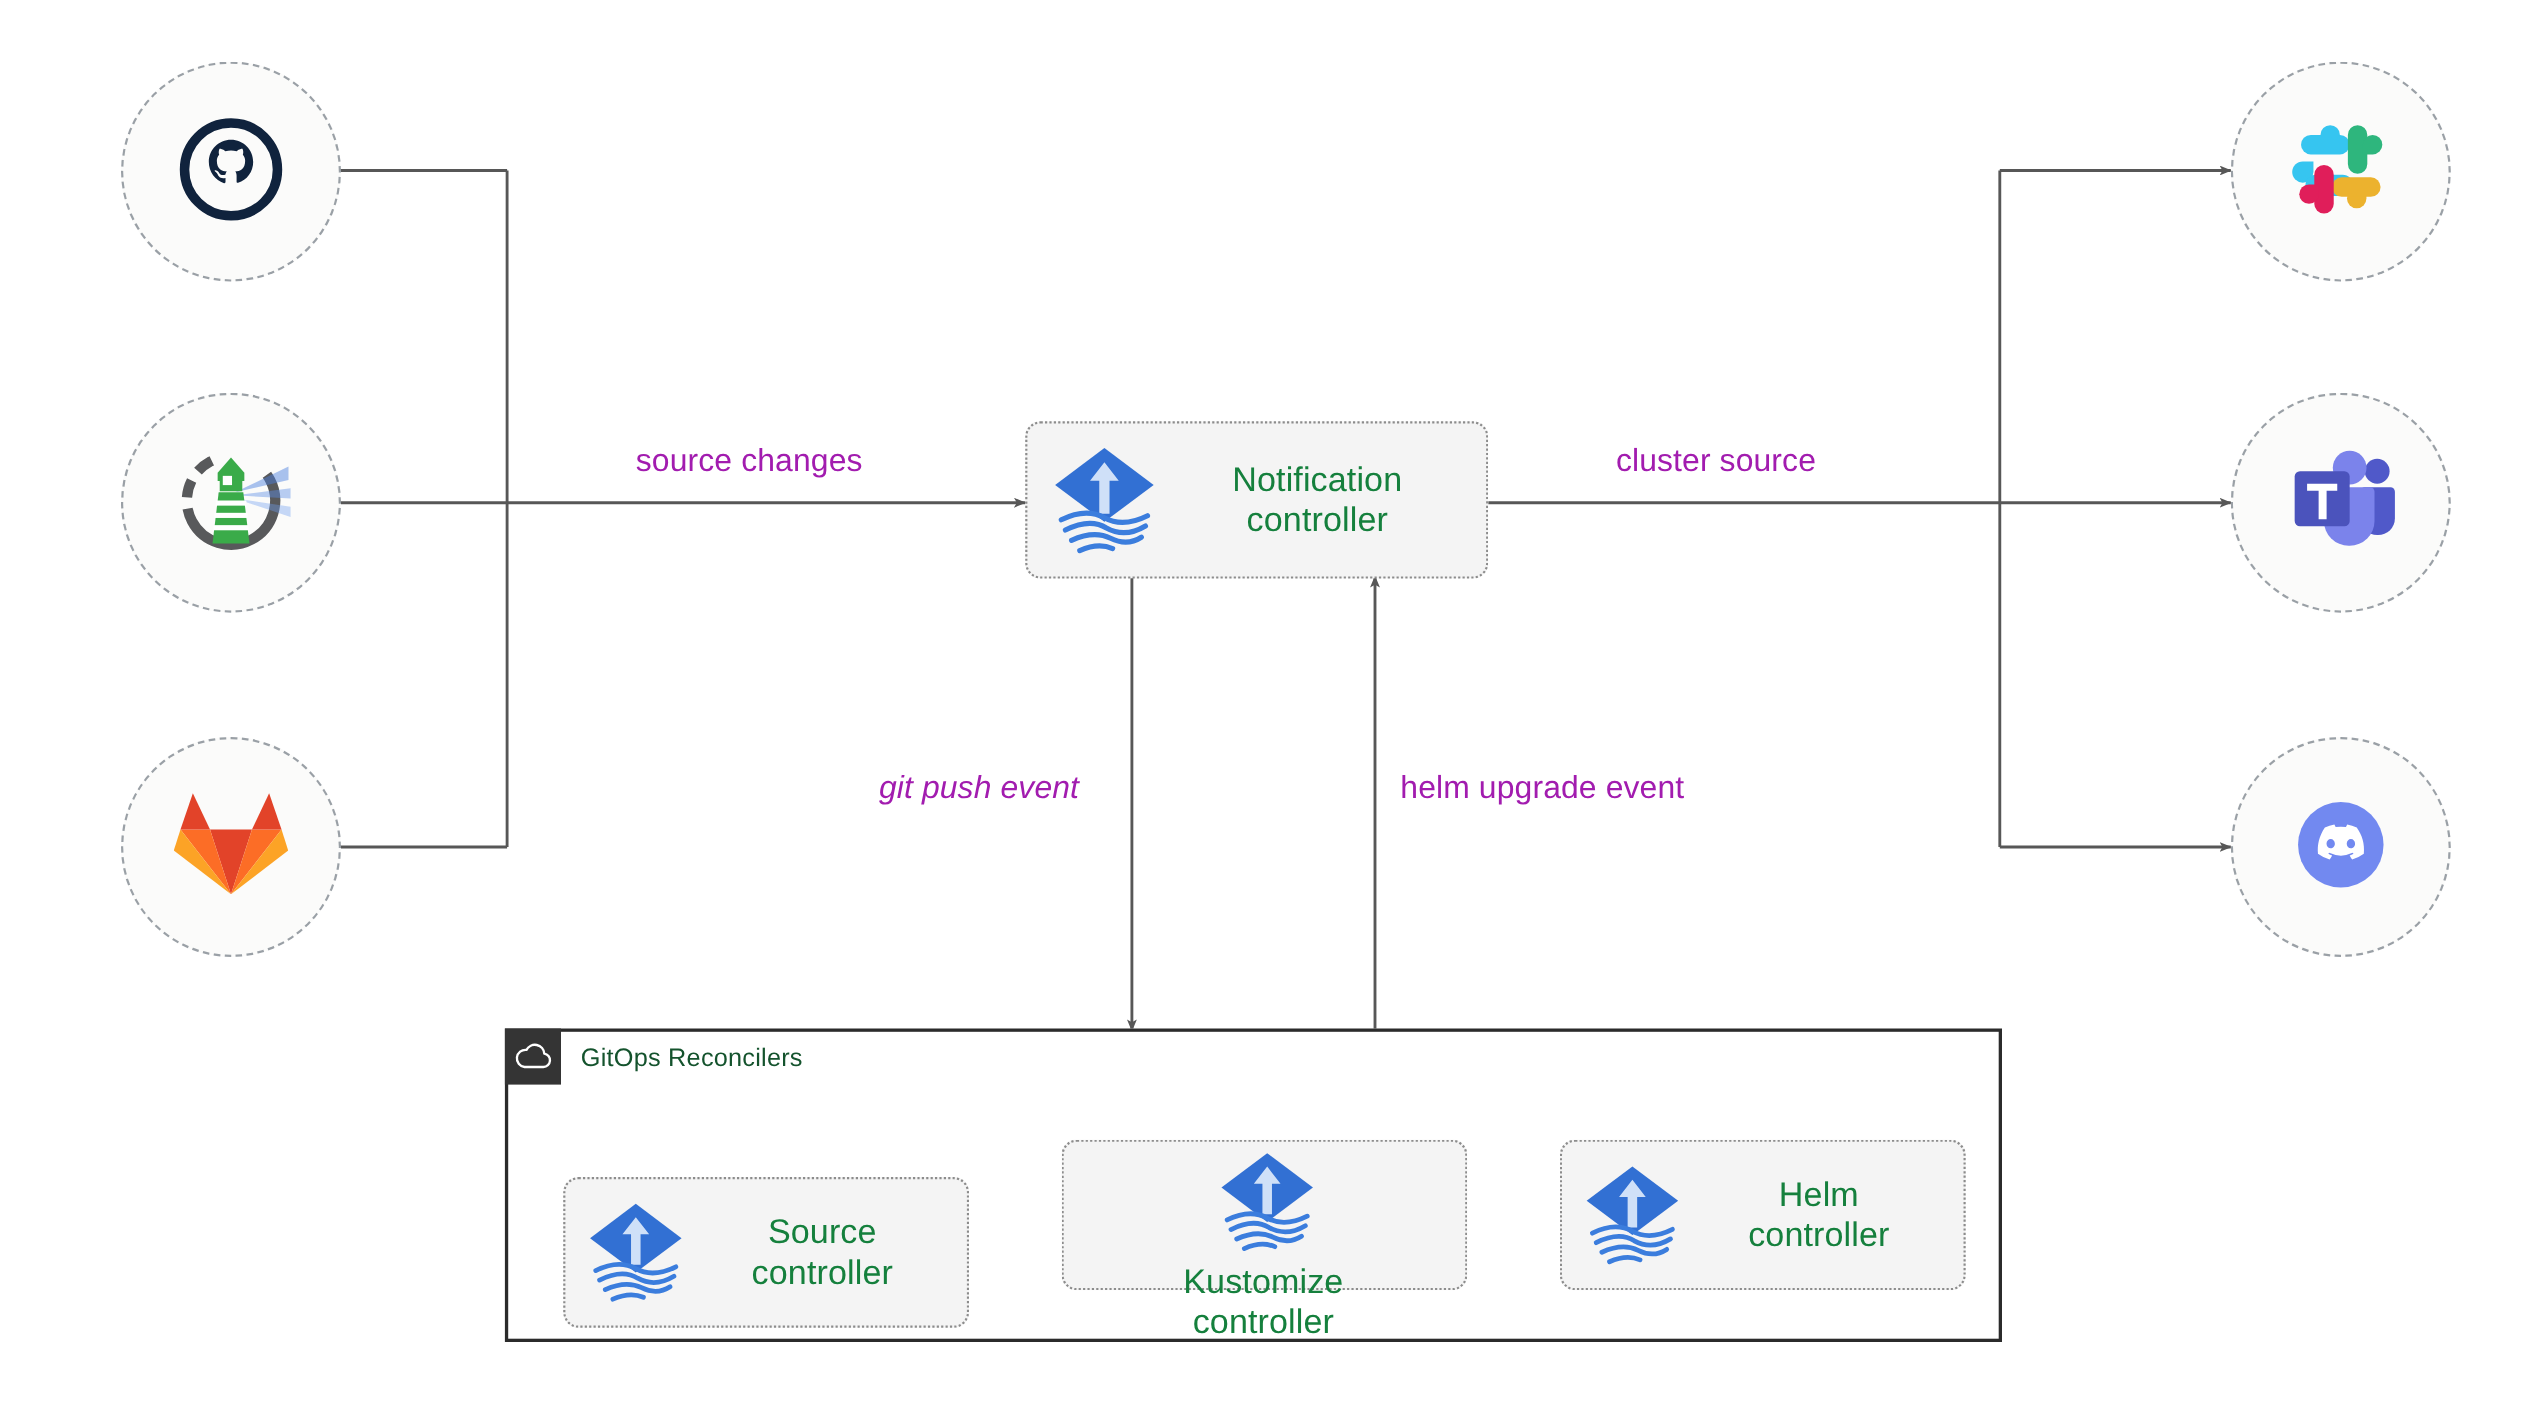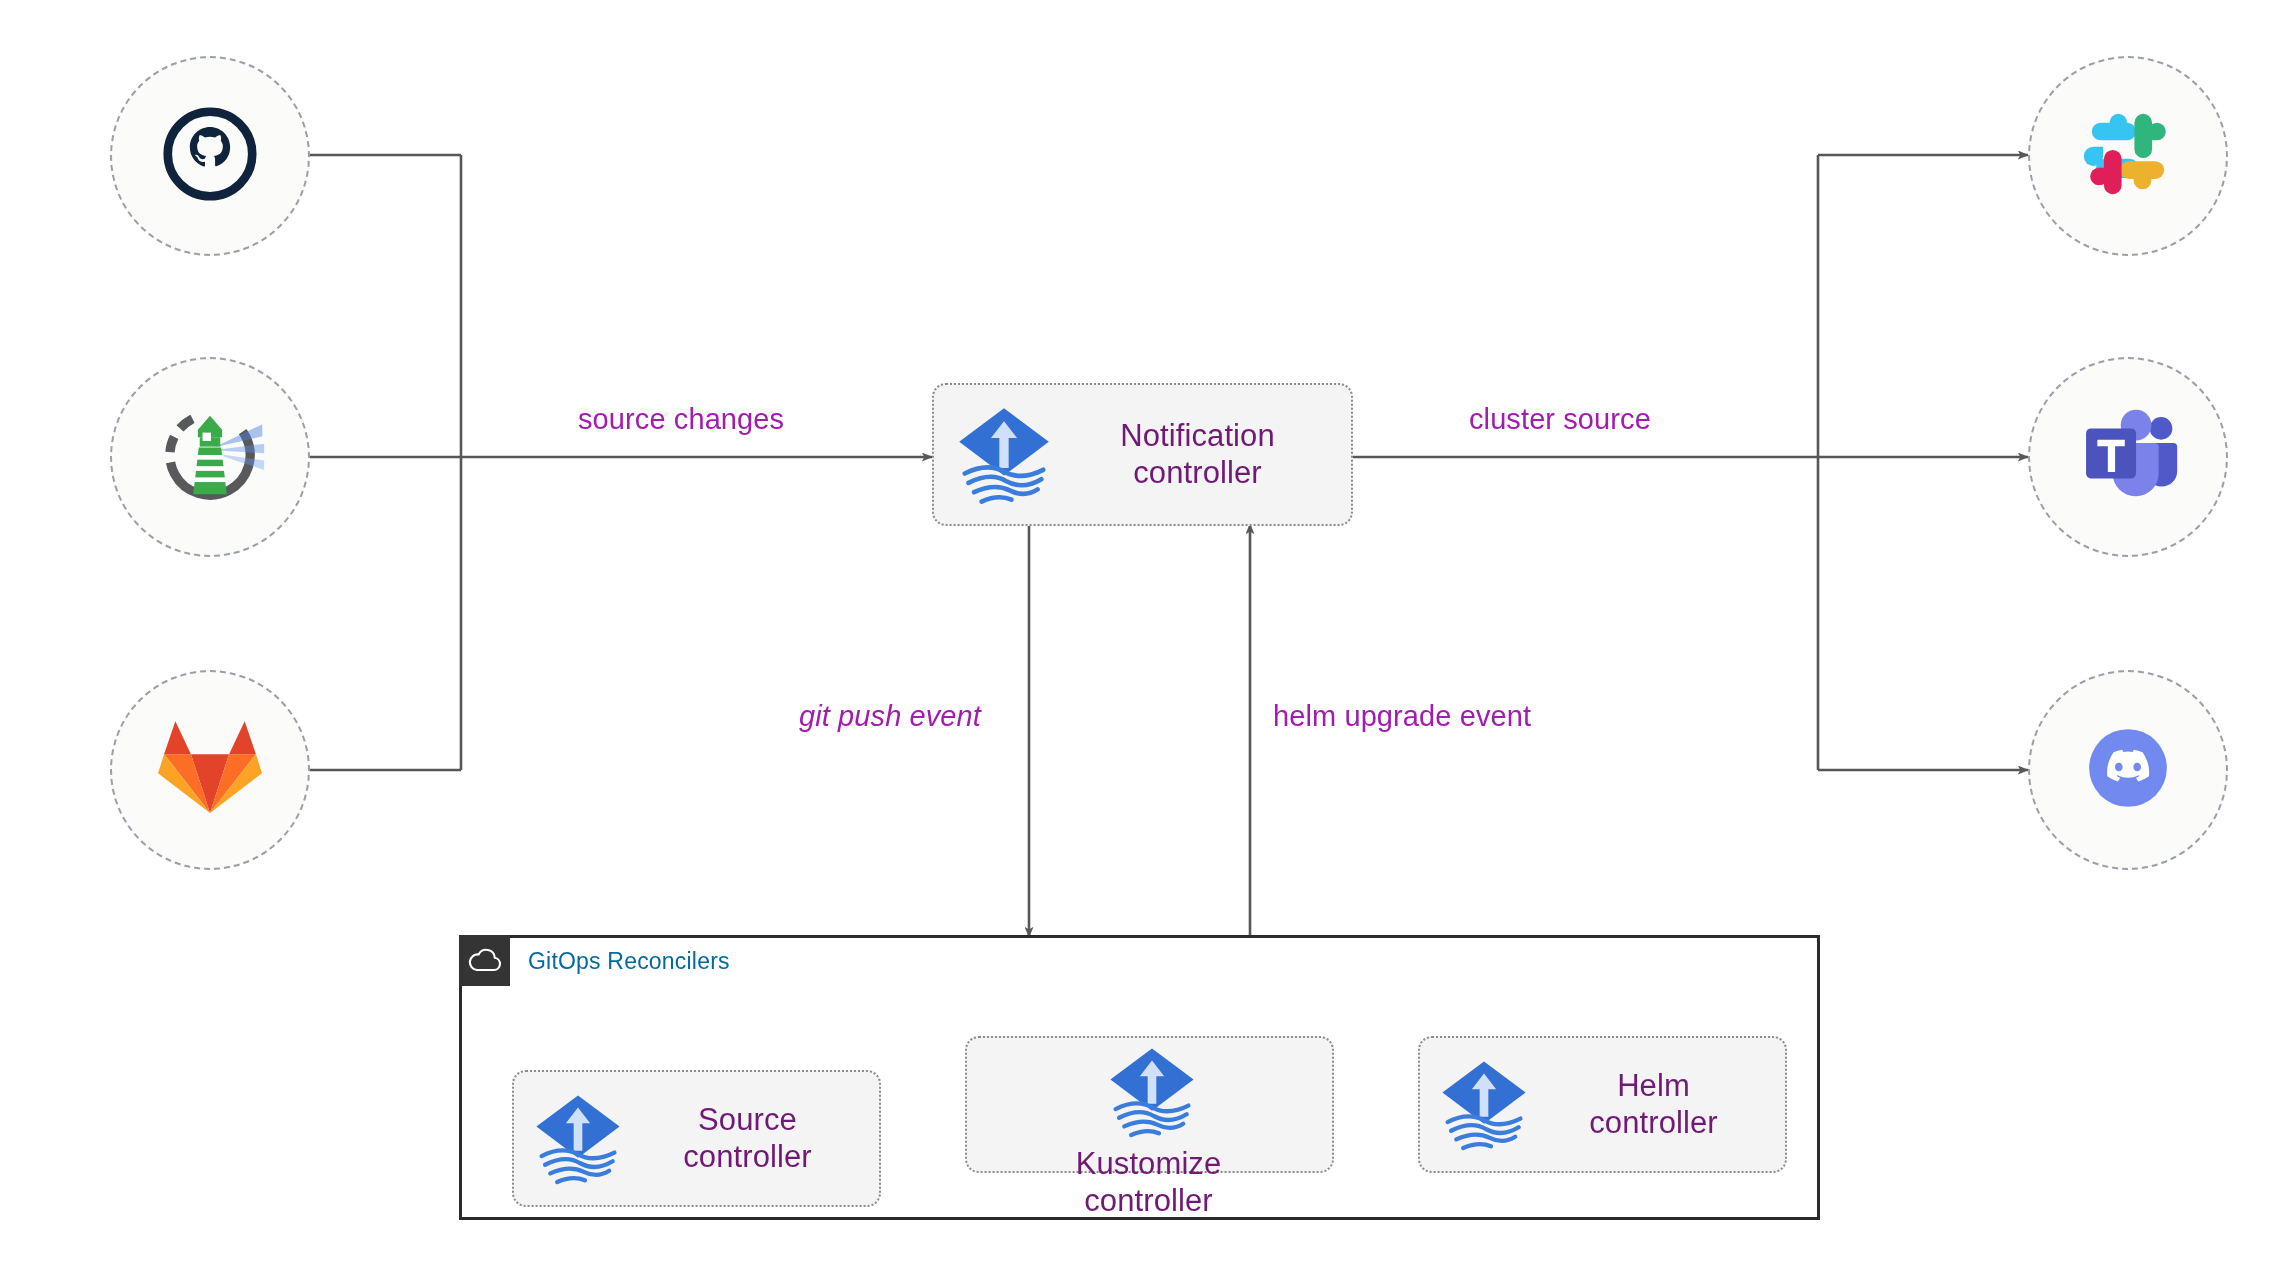--- a/index.html
+++ b/index.html
@@ -21,35 +21,35 @@
   .node-circle .glyph{display:block;}
 
   
   .ctrl-box{
     position:absolute;border:2px dotted #8c8c8c;border-radius:14px;
     background:#f4f4f4;box-sizing:border-box;
     display:flex;align-items:center;justify-content:flex-start;
   }
   .ctrl-icon{flex:0 0 auto;display:block;}
   .ctrl-label{
-    flex:1 1 auto;text-align:center;color:#701a75;line-height:1.18;
+    flex:1 1 auto;text-align:center;color:#15803d;line-height:1.18;
     font-size:31px;letter-spacing:.1px;white-space:pre-line;padding-right:6px;
   }
 
   
   #gitops-group{
     position:absolute;left:459px;top:935px;width:1361px;height:285px;
     border:3px solid #2b2b2b;background:#ffffff;box-sizing:border-box;
   }
   #gitops-badge{
     position:absolute;left:459px;top:935px;width:51px;height:51px;
     background:#343434;display:flex;align-items:center;justify-content:center;
   }
   #gitops-title{
-    position:absolute;left:528px;top:948px;font-size:23px;color:#0369a1;
+    position:absolute;left:528px;top:948px;font-size:23px;color:#14532d;
     letter-spacing:.2px;
   }
 
   
   .edge-label{
     position:absolute;font-size:29px;color:#a21caf;white-space:nowrap;
     letter-spacing:.1px;
   }
 </style>
 </head>

